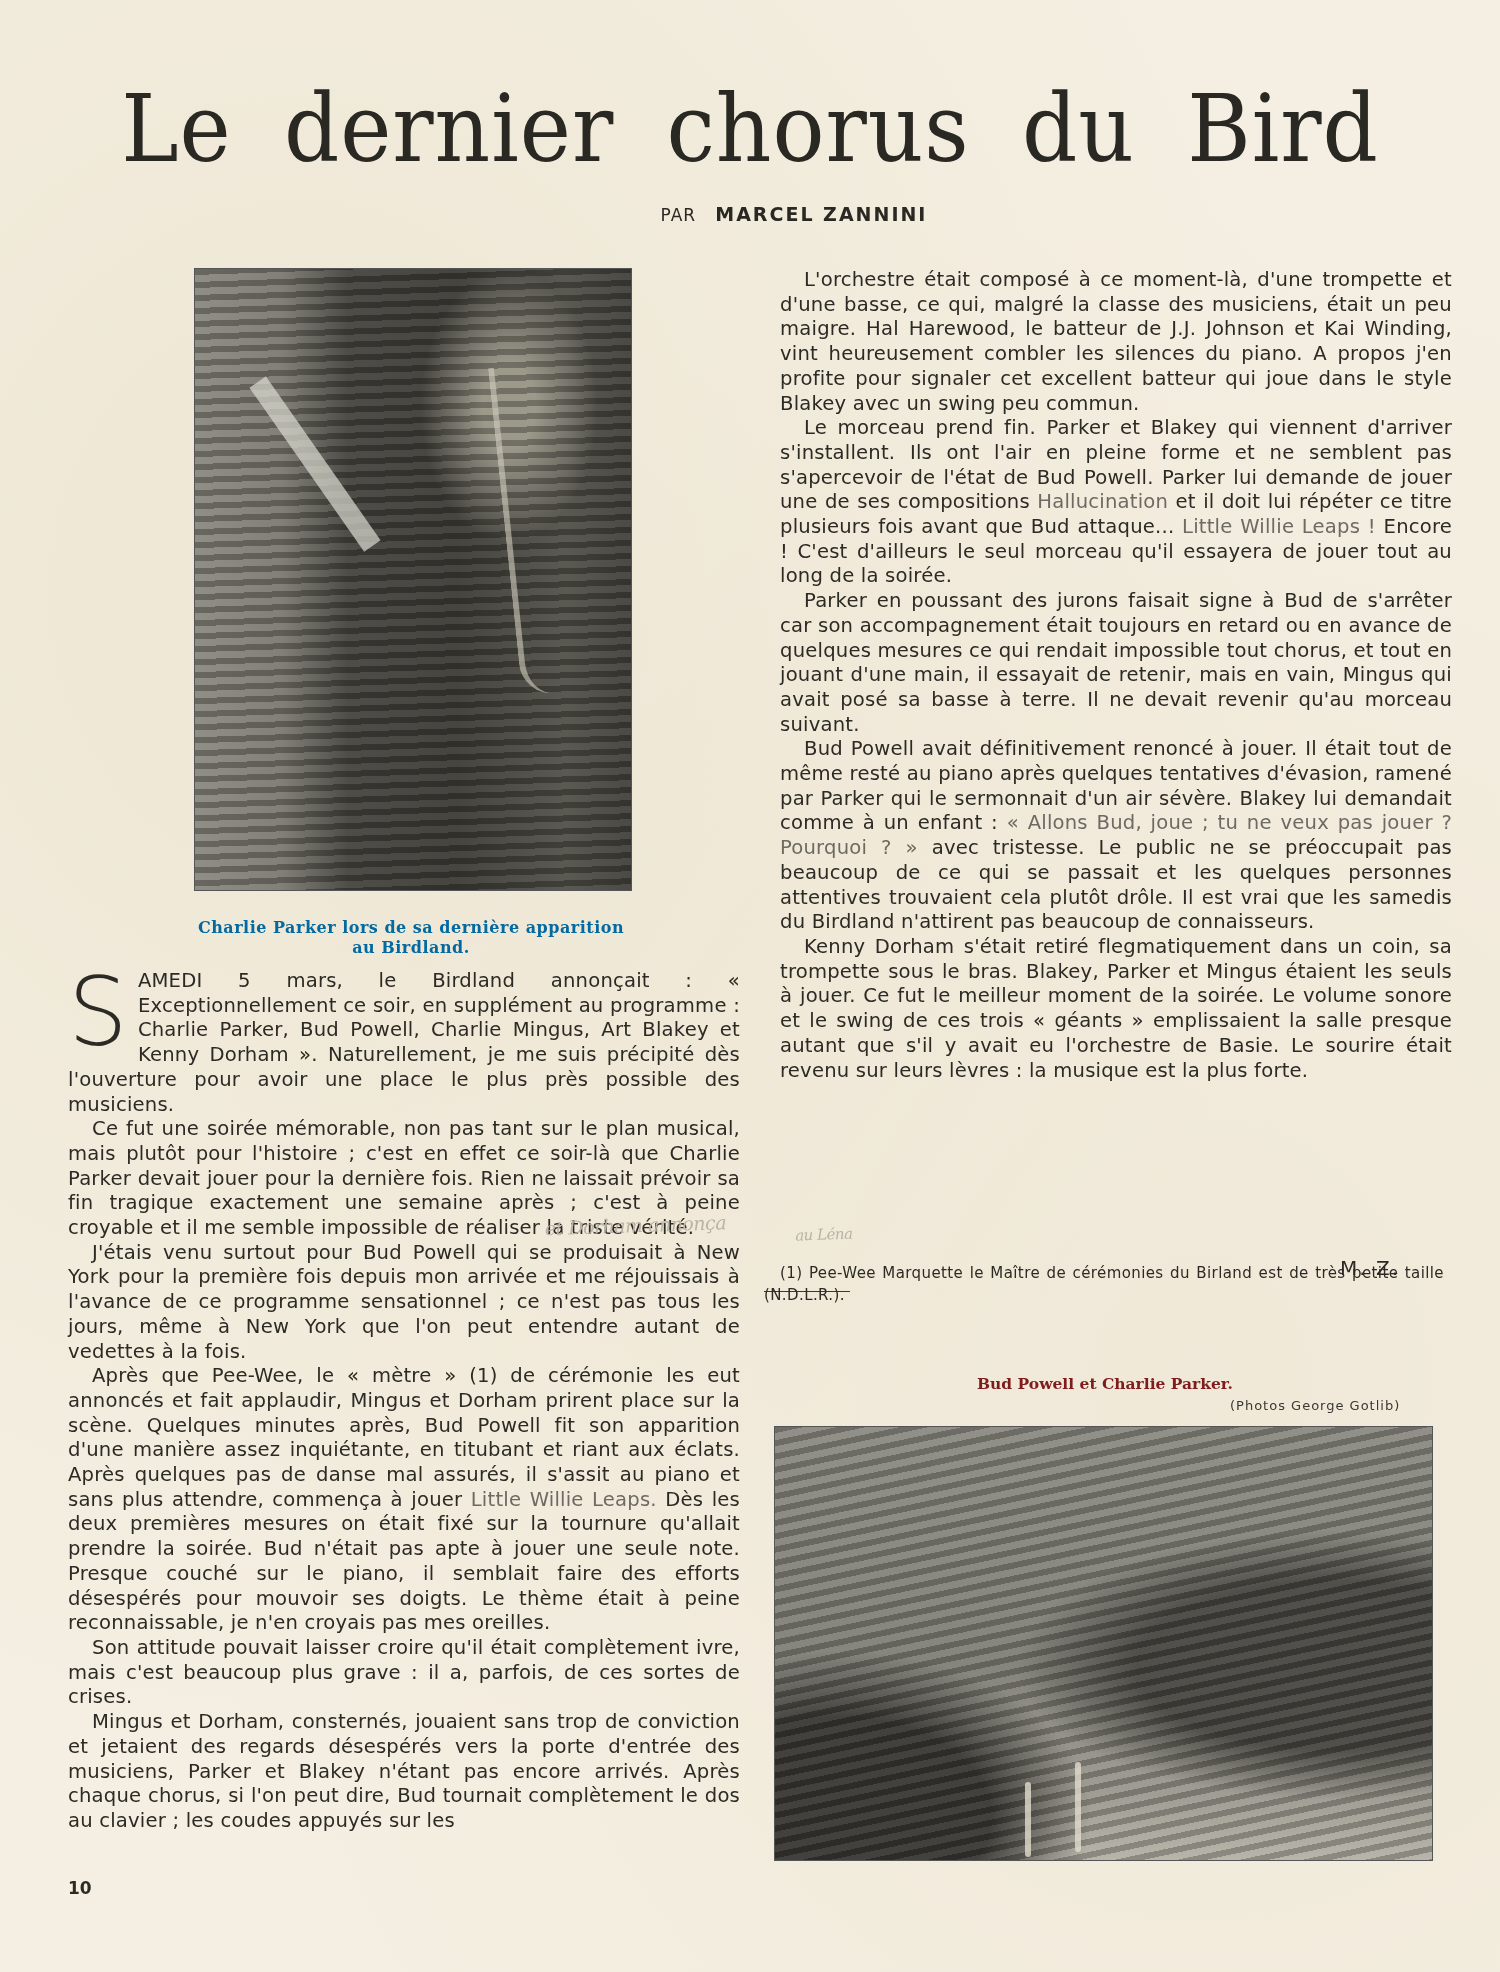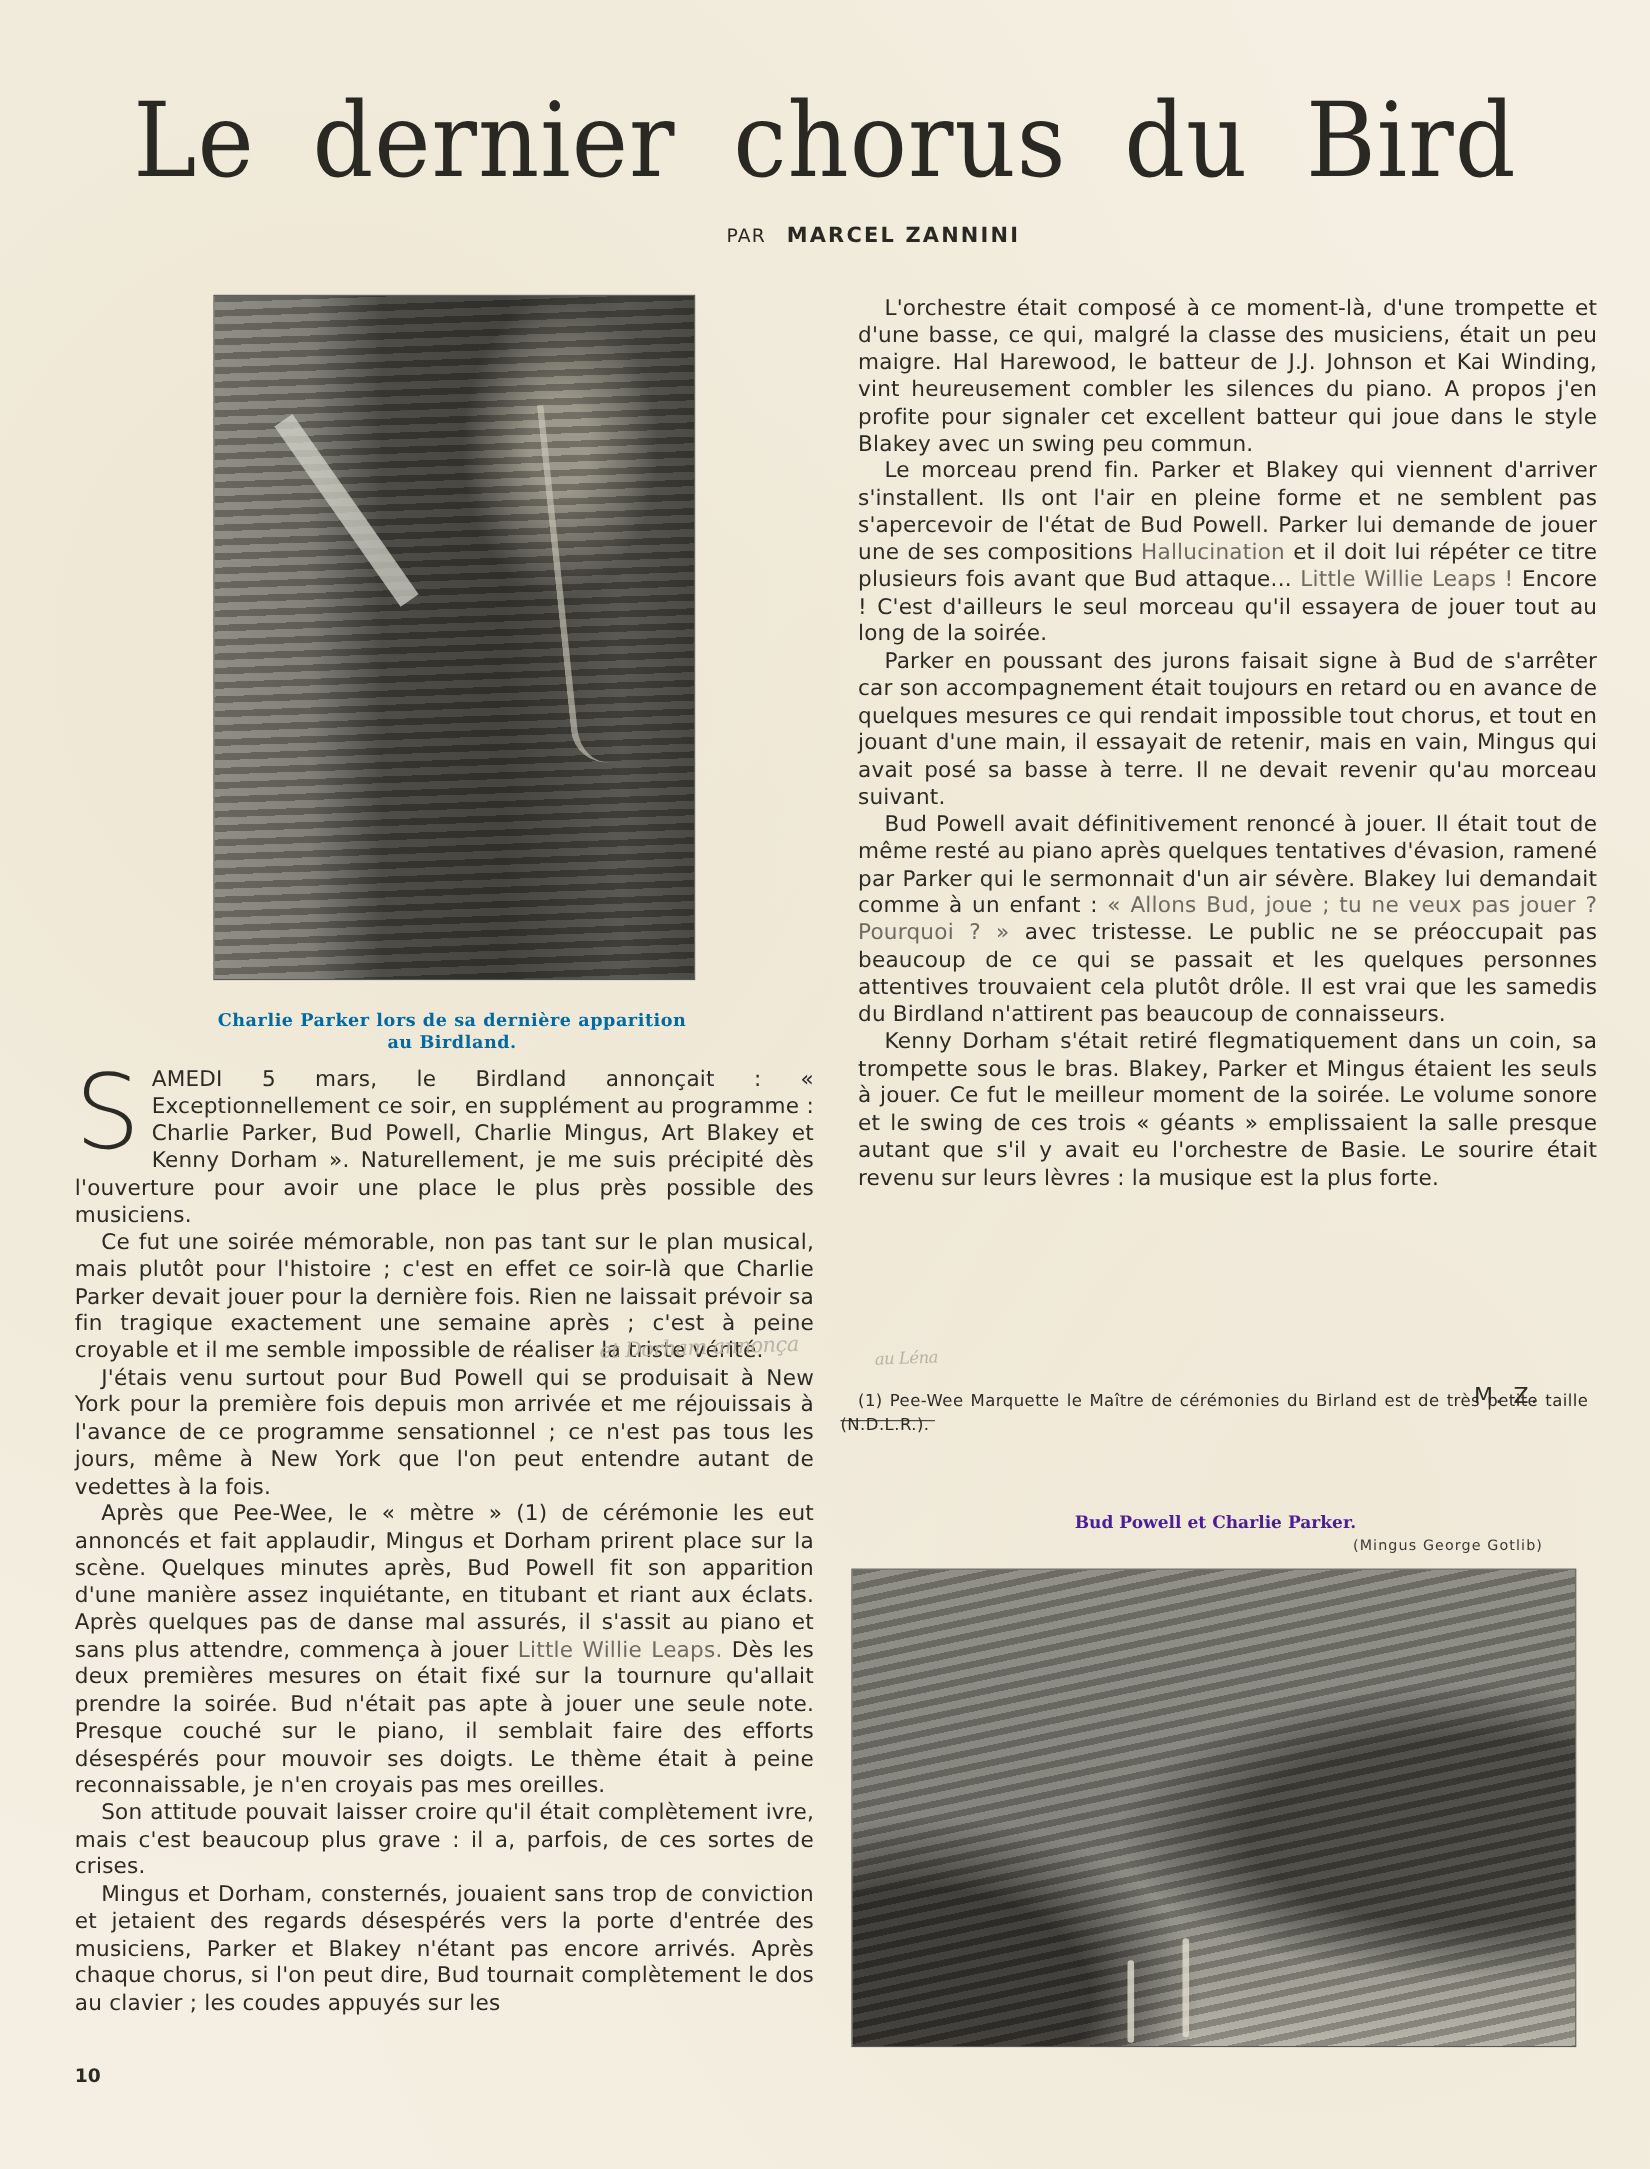--- a/index.html
+++ b/index.html
@@ -72,21 +72,21 @@
   .light { color: #6c6a62; font-weight: normal; }
   .sig { position: absolute; left: 1340px; top: 1256px; font-size: 20px; letter-spacing: 2px; text-align: center; }
   .fn-rule { position: absolute; left: 764px; top: 1291px; width: 86px; border-top: 1.5px solid #3a3834; }
   .footnote {
     position: absolute; left: 764px; top: 1262px; width: 680px; font-size: 15px; line-height: 22px;
     color: #2c2a24; letter-spacing: 0.4px; text-align: justify;
   }
   .footnote .ind { display: inline-block; width: 16px; }
   .caption2 {
     position: absolute; left: 770px; top: 1374px; width: 670px; text-align: center;
-    font-family: "DejaVu Serif", serif; font-weight: bold; font-size: 15.5px; color: #4c1d95;
+    font-family: "DejaVu Serif", serif; font-weight: bold; font-size: 15.5px; color: #7f1d1d;
   }
   .credit {
     position: absolute; left: 1230px; top: 1398px; font-size: 13px; letter-spacing: 1px; color: #3a3834;
   }
   .handnote {
     position: absolute; left: 545px; top: 1212px; font-family: "DejaVu Serif", serif; font-style: italic;
     font-size: 19px; color: #b8b3a6; transform: rotate(-2deg); letter-spacing: -0.5px;
   }
   .handnote .second { display: block; font-size: 15px; margin-left: 250px; margin-top: -4px; }
   .page-num {
@@ -131,20 +131,20 @@
   <p><span>Bud Powell avait définitivement renoncé à jouer. Il était tout de même resté au piano après quelques tentatives d'évasion, ramené par Parker qui le sermonnait d'un air sévère. Blakey lui demandait comme à un enfant : </span><span class="light">« Allons Bud, joue ; tu ne veux pas jouer ? Pourquoi ? »</span><span> avec tristesse. Le public ne se préoccupait pas beaucoup de ce qui se passait et les quelques personnes attentives trouvaient cela plutôt drôle. Il est vrai que les samedis du Birdland n'attirent pas beaucoup de connaisseurs.</span></p>
   <p>Kenny Dorham s'était retiré flegmatiquement dans un coin, sa trompette sous le bras. Blakey, Parker et Mingus étaient les seuls à jouer. Ce fut le meilleur moment de la soirée. Le volume sonore et le swing de ces trois « géants » emplissaient la salle presque autant que s'il y avait eu l'orchestre de Basie. Le sourire était revenu sur leurs lèvres : la musique est la plus forte.</p>
 </div>
 
 <div class="sig">M. Z.</div>
 
 <div class="fn-rule"></div>
 <div class="footnote"><span class="ind"></span><span>(1) Pee-Wee Marquette le Maître de cérémonies du Birland est de très petite taille (N.D.L.R.).</span></div>
 
 <div class="caption2">Bud Powell et Charlie Parker.</div>
-<div class="credit">(Mingus George Gotlib)</div>
+<div class="credit">(Photos George Gotlib)</div>
 
 <div class="photo photo2">
   <div class="stand" style="left:300px;top:335px;height:90px;"></div>
   <div class="stand" style="left:250px;top:355px;height:75px;"></div>
 </div>
 
 <div class="page-num">10</div>
 
 </body></html>

